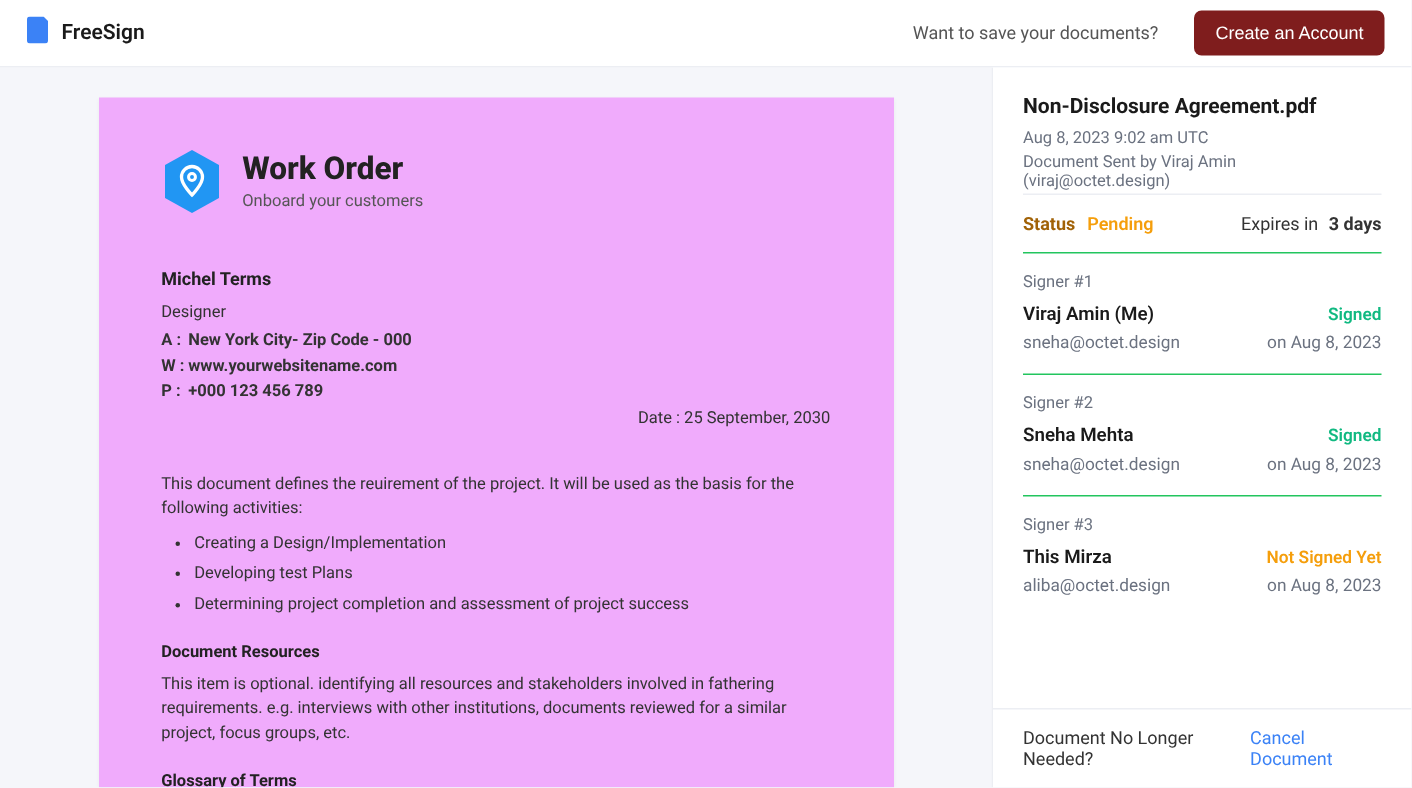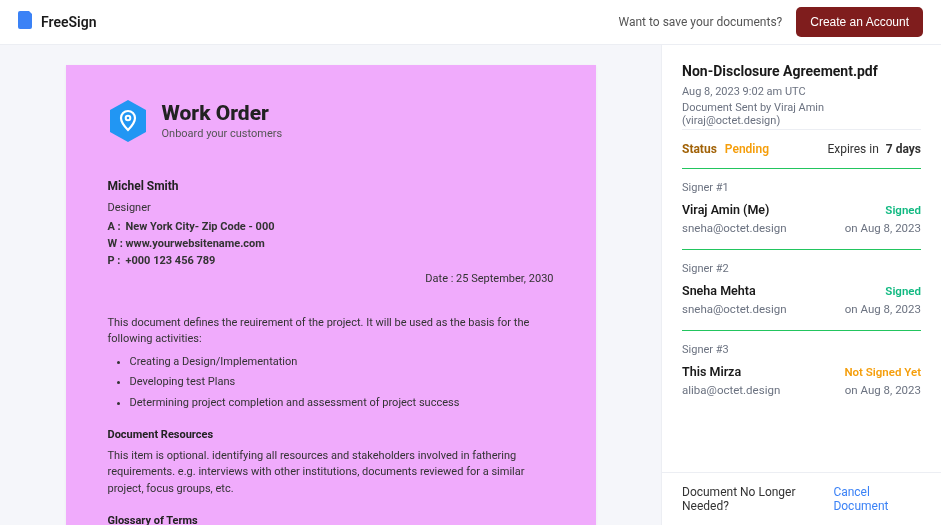--- a/index.html
+++ b/index.html
@@ -2,21 +2,21 @@
 <html><head>
   <meta charset="utf-8">
   <style>
     * { margin: 0; padding: 0; box-sizing: border-box; }
     body { font-family: -apple-system, BlinkMacSystemFont, "Segoe UI", Roboto, Helvetica, Arial, sans-serif; background: #f5f6fa; width: 941px; height: 525px; overflow: hidden; }
     
     .header { background: #fff; height: 45px; display: flex; align-items: center; justify-content: space-between; padding: 0 18px; border-bottom: 1px solid #eceef3; }
     .logo { display: flex; align-items: center; gap: 7px; }
     .logo-icon svg { width: 16px; height: 18px; }
     .logo-text { font-weight: 600; font-size: 14px; color: #1a1a1a; }
-    .header-right { display: flex; align-items: center; gap: 14px; }
+    .header-right { display: flex; align-items: center; gap: 24px; }
     .save-text { font-size: 12px; color: #555; }
     .create-btn { background: #7f1d1d; color: #fff; border: none; border-radius: 5px; padding: 8px 14px; font-size: 12px; font-weight: 500; cursor: pointer; }
     
     .main { display: flex; height: calc(525px - 45px); }
     
     .doc-wrapper { flex: 1; display: flex; justify-content: center; padding: 20px 0 0 0; overflow: hidden; }
     .doc-page { background: #f0abfc; width: 530px; height: 100%; padding: 34px 42px; box-shadow: 0 1px 3px rgba(0,0,0,0.05); overflow: hidden; }
     .doc-header { display: flex; align-items: center; gap: 14px; margin-bottom: 34px; }
     .doc-hex { width: 40px; height: 44px; display:flex; align-items:center; justify-content:center; }
     .doc-hex svg { width:40px; height:44px; }
@@ -98,21 +98,21 @@
           </svg>
         </span>
         <div class="doc-title-group">
           <h1>Work Order</h1>
           <div class="subtitle">Onboard your customers</div>
         </div>
       </div>
 
       <div class="contact-date-row">
         <div class="doc-contact">
-          <div class="name">Michel Smith</div>
+          <div class="name">Michel Terms</div>
           <div class="designer">Designer</div>
           <div class="row">
               <span class="label">A :</span>
               <span class="val">New York City- Zip Code - 000</span>
             </div>
           <div class="row">
               <span class="label">W :</span>
               <span class="val">www.yourwebsitename.com</span>
             </div>
           <div class="row">
@@ -145,21 +145,21 @@
       <div class="sb-time">Aug 8, 2023 9:02 am UTC</div>
       <div class="sb-sent">Document Sent by Viraj Amin (viraj@octet.design)</div>
 
       <div class="sb-row status-row">
         <div class="status-left">
           <span class="status-label">Status</span>
           <span class="status-pending">Pending</span>
         </div>
         <div class="expires">
           <span>Expires in</span>
-          <span class="days">7 days</span>
+          <span class="days">3 days</span>
         </div>
       </div>
 
       <div class="signer-block">
         <div class="signer-num">Signer #1</div>
         <div class="signer-line1">
           <span class="signer-name">Viraj Amin (Me)</span>
           <span class="signer-status-signed">Signed</span>
         </div>
         <div class="signer-line2">

